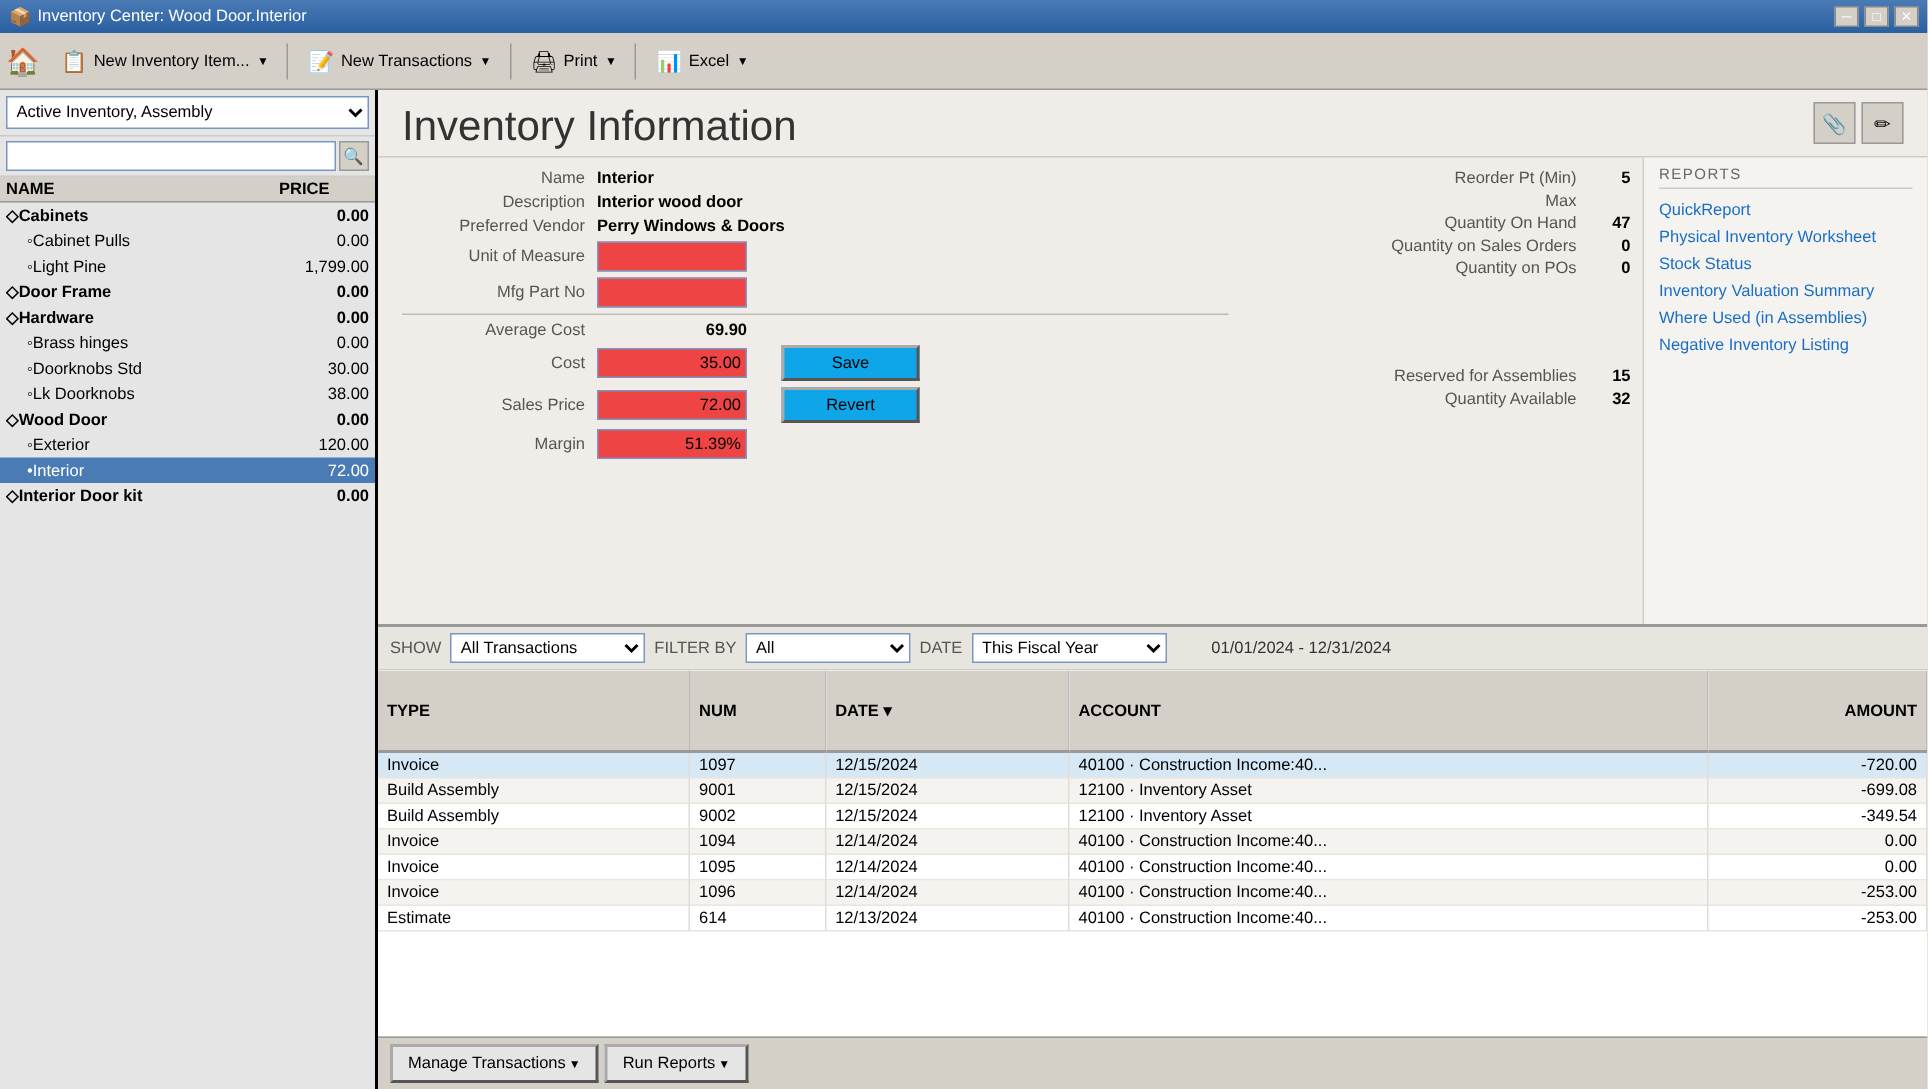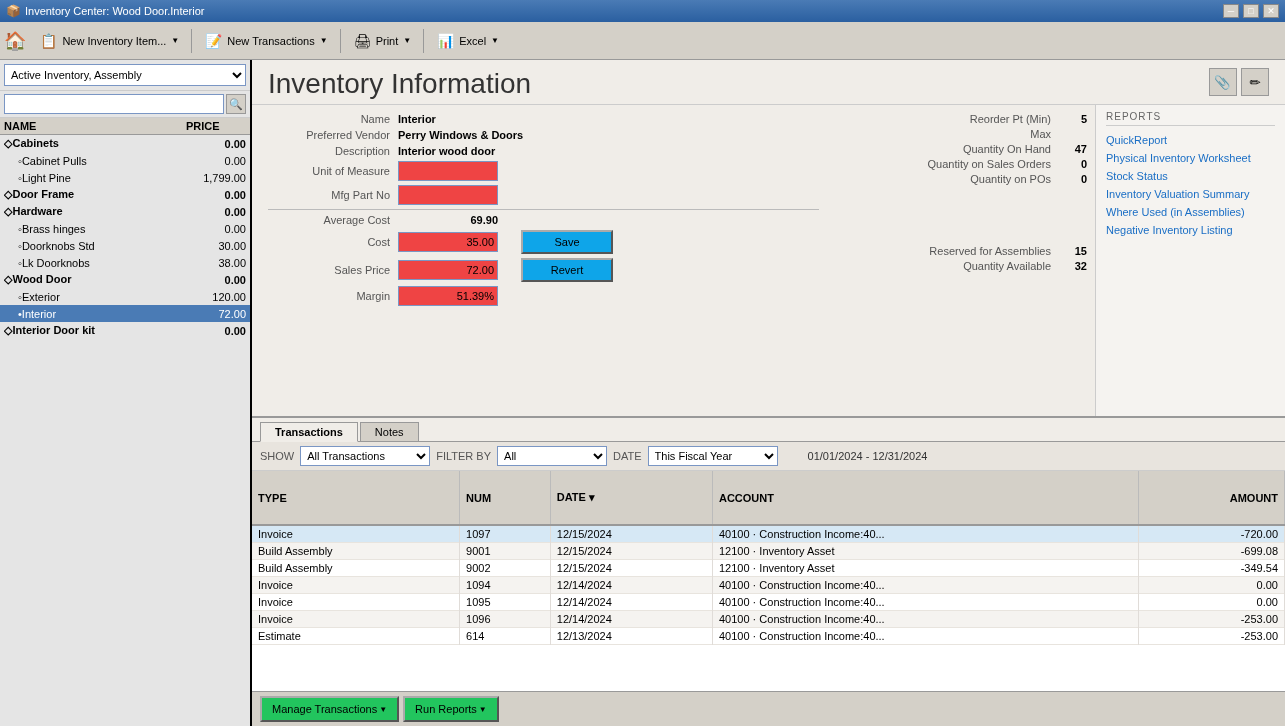--- a/index.html
+++ b/index.html
@@ -214,21 +214,21 @@
     tbody td { padding: 2px 6px; border-right: 1px solid #e0dcd8; }
     .td-amount { text-align: right; }
 
     
     #bottom-toolbar {
       display: flex; align-items: center; padding: 4px 8px;
       gap: 4px; border-top: 1px solid #999; background: #d4d0c8;
     }
     .bottom-btn {
       height: 26px; padding: 0 10px;
-      background: #22c55e; border: 2px outset #aaa;
+      background: #e5e5e5; border: 2px outset #aaa;
       cursor: pointer; font-size: 11px;
       display: flex; align-items: center; gap: 2px;
     }
     .bottom-btn-arrow { font-size: 8px; }
 
     
     #reports-panel {
       width: 190px; border-left: 1px solid #ccc;
       padding: 6px 10px; background: #f5f3f0;
       font-size: 11px;
@@ -376,26 +376,26 @@
 
     <div id="content-area">
 
       <div id="center-form">
 
         <div class="form-row">
           <span class="form-label">Name</span>
           <span class="form-value">Interior</span>
         </div>
         <div class="form-row">
+          <span class="form-label">Description</span>
+          <span class="form-value">Interior wood door</span>
+        </div>
+        <div class="form-row">
           <span class="form-label">Preferred Vendor</span>
           <span class="form-value">Perry Windows &amp; Doors</span>
-        </div>
-        <div class="form-row">
-          <span class="form-label">Description</span>
-          <span class="form-value">Interior wood door</span>
         </div>
         <div class="form-row">
           <span class="form-label">Unit of Measure</span>
           <input type="text" class="form-input" style="">
         </div>
         <div class="form-row">
           <span class="form-label">Mfg Part No</span>
           <input type="text" class="form-input" style="">
         </div>
 
@@ -467,24 +467,20 @@
             <a class="report-link">Inventory Valuation Summary</a>
             <a class="report-link">Where Used (in Assemblies)</a>
             <a class="report-link">Negative Inventory Listing</a>
           </div>
       </div>
 
     </div>
 
     <div id="transaction-section">
 
-      <div id="tabs-bar">
-        <div class="tab active">Transactions</div>
-        <div class="tab">Notes</div>
-      </div>
 
       <div id="filter-bar">
         <span class="filter-label">SHOW</span>
         <select class="filter-select" style="width:130px;">
           <option>All Transactions</option>
         </select>
         <span class="filter-label">FILTER BY</span>
         <select class="filter-select" style="width:110px;">
           <option>All</option>
         </select>

